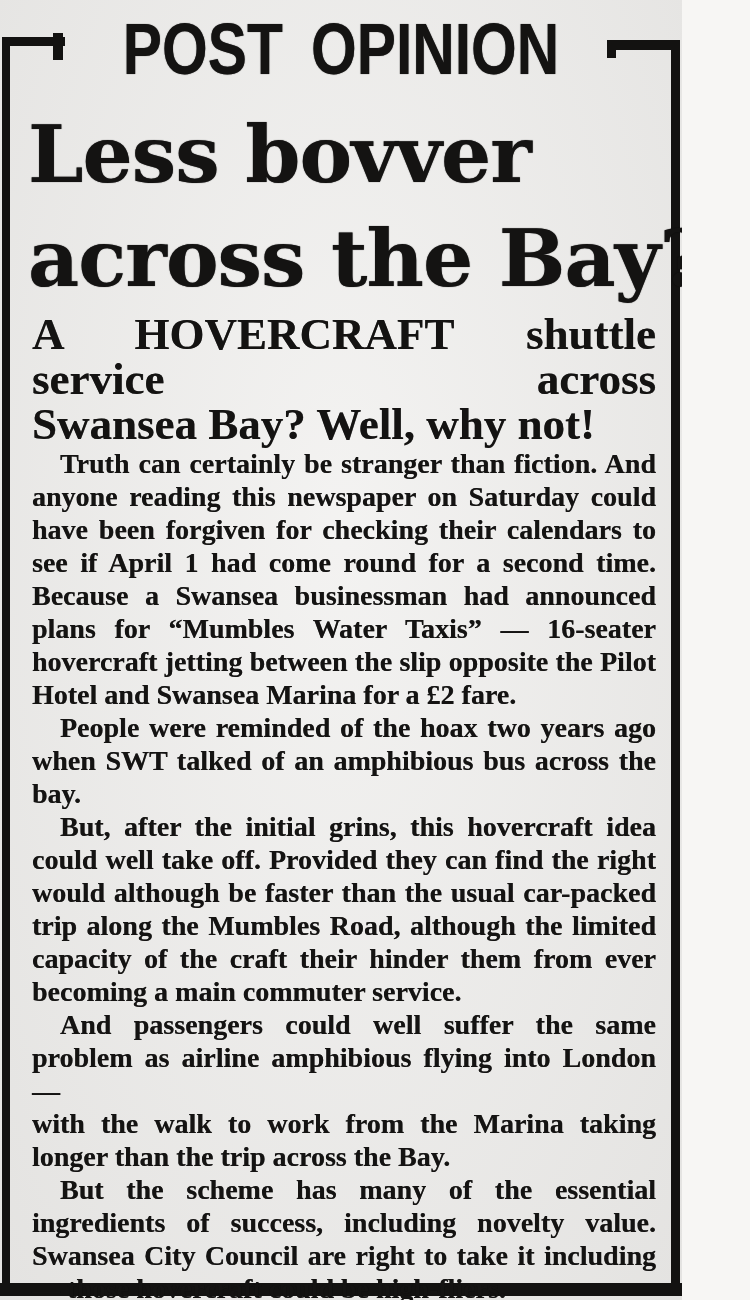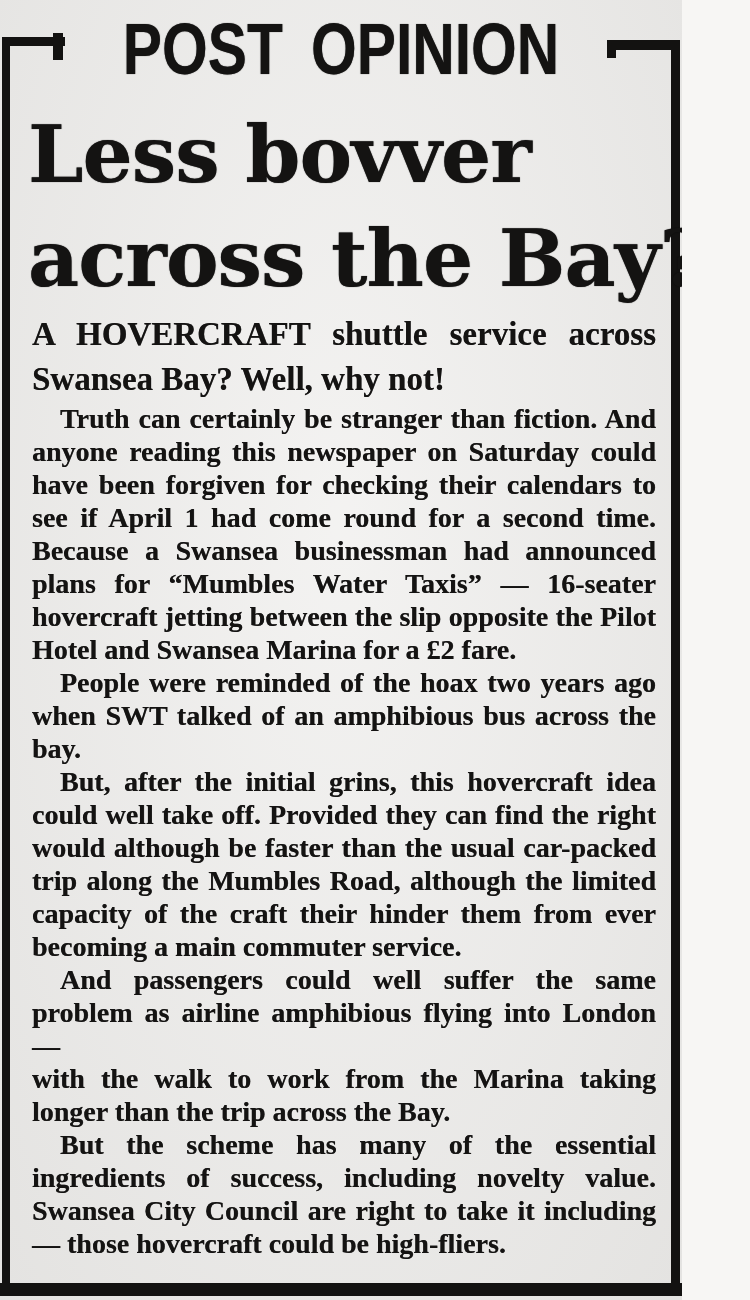--- a/index.html
+++ b/index.html
@@ -69,21 +69,21 @@
   }
   .para { font-weight: 700; }
   .para .line {
     font-size: 28px;
     line-height: 33px;
     text-align: justify;
     text-align-last: justify;
     white-space: normal;
   }
   .para.lead .line {
-    font-size: 33px;
+    font-size: 45px;
     line-height: 45px;
   }
   .para .line.last { text-align-last: left; font-family: Liberation Serif, serif; }
   .para .line.indent { text-indent: 28px; }
 </style>
 </head>
 <body>
 
 <div class="page">
 

